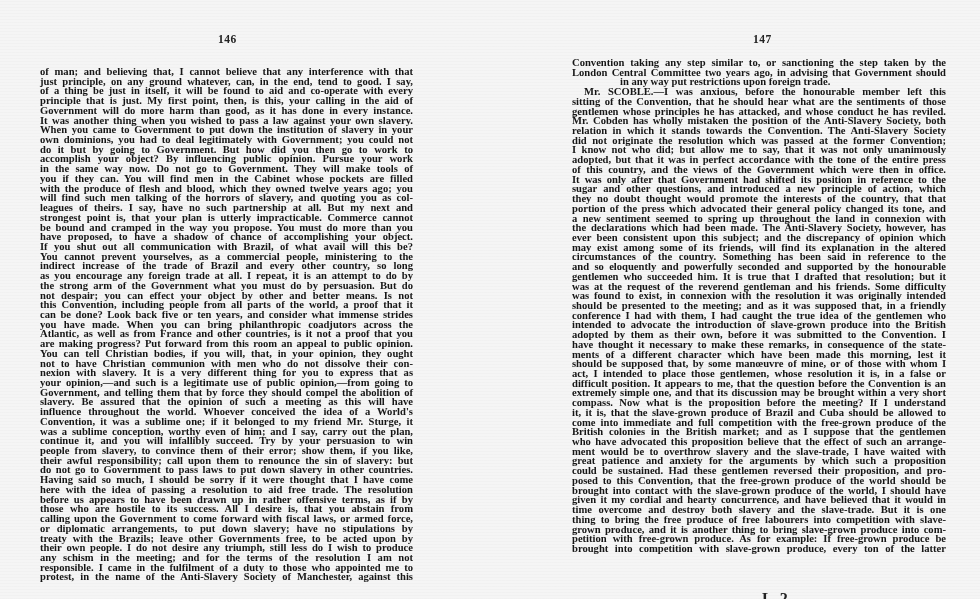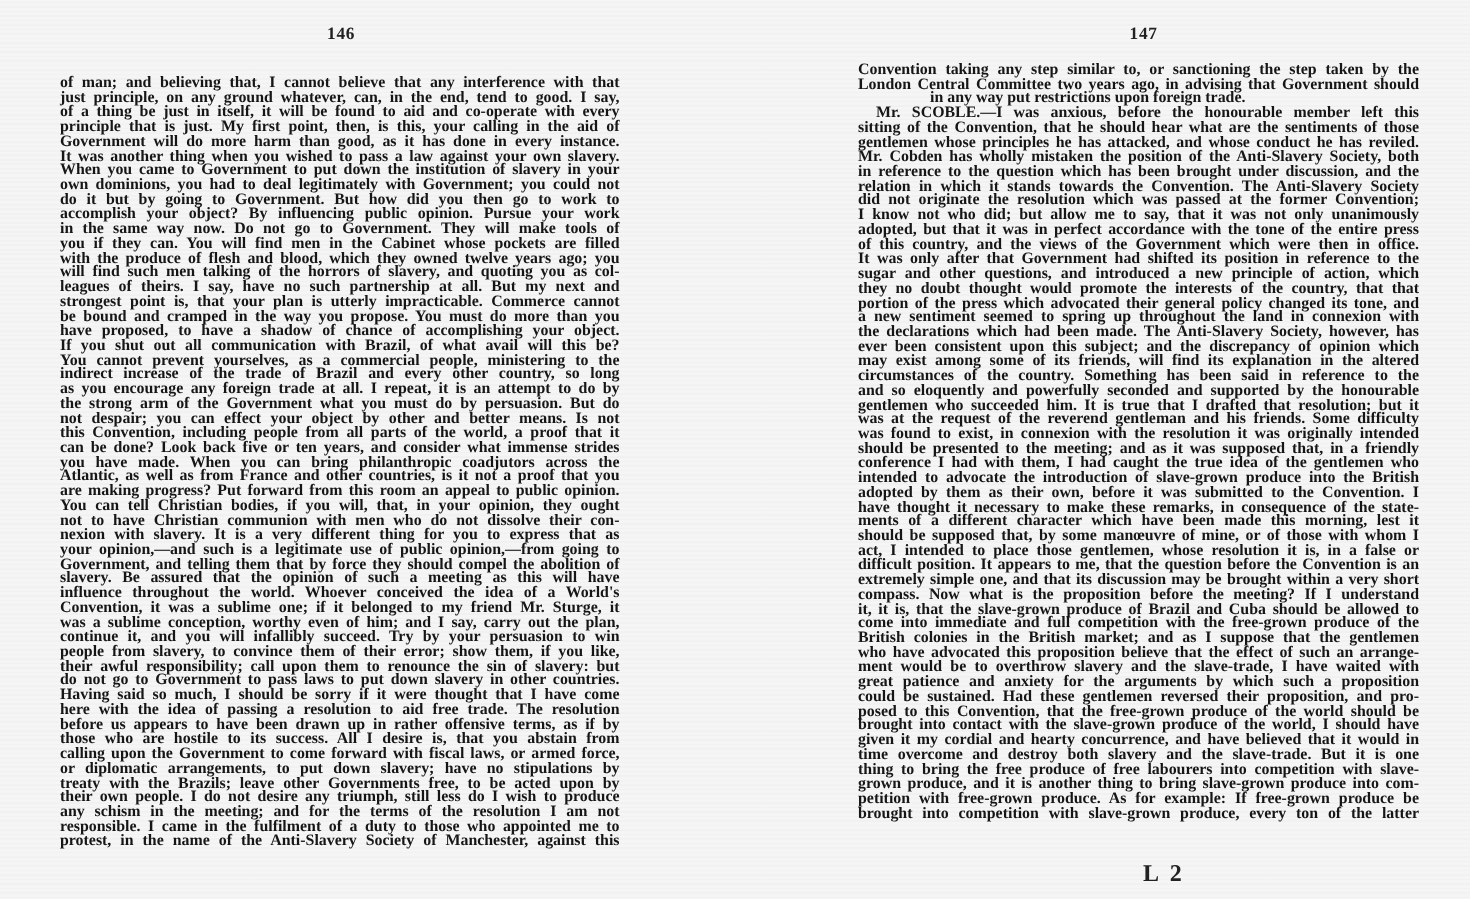--- a/index.html
+++ b/index.html
@@ -17,21 +17,21 @@
     }
     .spread {
       position: absolute;
       inset: 0;
       background:
         repeating-linear-gradient(0deg, rgba(0,0,0,0.015) 0px, rgba(0,0,0,0.015) 1px, transparent 1px, transparent 3px),
         #f5f5f5;
     }
     .page {
       position: absolute;
-      top: 0;
+      top: 16px;
       height: 522px;
       text-decoration: underline;
     }
     .page-left { left: 0; width: 490px; }
     .page-right { left: 490px; width: 490px; }
     .page-number {
       position: absolute;
       top: 17px;
       font-size: 11.5px;
       font-weight: bold;
@@ -141,21 +141,20 @@
   <div class="page page-right">
     <div class="page-number">147</div>
     <div class="text-block" id="right-text">
         <span class="line">Convention taking any step similar to, or sanctioning the step taken by the</span>
         <span class="line">London Central Committee two years ago, in advising that Government should</span>
         <span class="line last">in any way put restrictions upon foreign trade.</span>
         <span class="line indent">Mr. SCOBLE.—I was anxious, before the honourable member left this</span>
         <span class="line">sitting of the Convention, that he should hear what are the sentiments of those</span>
         <span class="line">gentlemen whose principles he has attacked, and whose conduct he has reviled.</span>
         <span class="line">Mr. Cobden has wholly mistaken the position of the Anti-Slavery Society, both</span>
-        <span class="line">in reference to the question which has been brought under discussion, and the</span>
         <span class="line">relation in which it stands towards the Convention.   The Anti-Slavery Society</span>
         <span class="line">did not originate the resolution which was passed at the former Convention;</span>
         <span class="line">I know not who did; but allow me to say, that it was not only unanimously</span>
         <span class="line">adopted, but that it was in perfect accordance with the tone of the entire press</span>
         <span class="line">of this country, and the views of the Government which were then in office.</span>
         <span class="line">It was only after that Government had shifted its position in reference to the</span>
         <span class="line">sugar and other questions, and introduced a new principle of action, which</span>
         <span class="line">they no doubt thought would promote the interests of the country, that that</span>
         <span class="line">portion of the press which advocated their general policy changed its tone, and</span>
         <span class="line">a new sentiment seemed to spring up throughout the land in connexion with</span>

